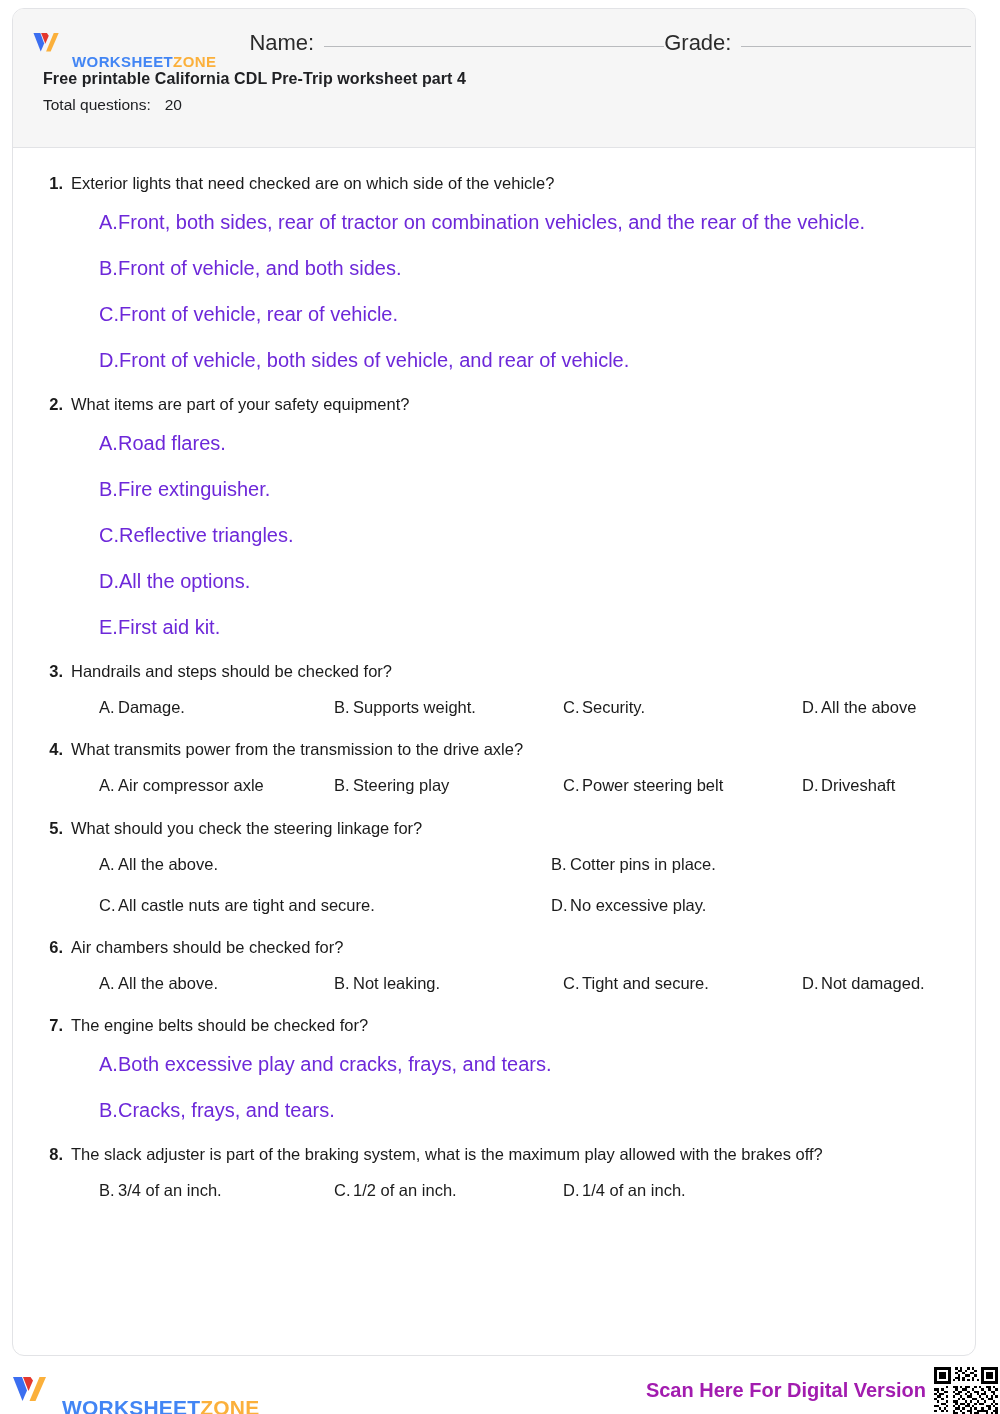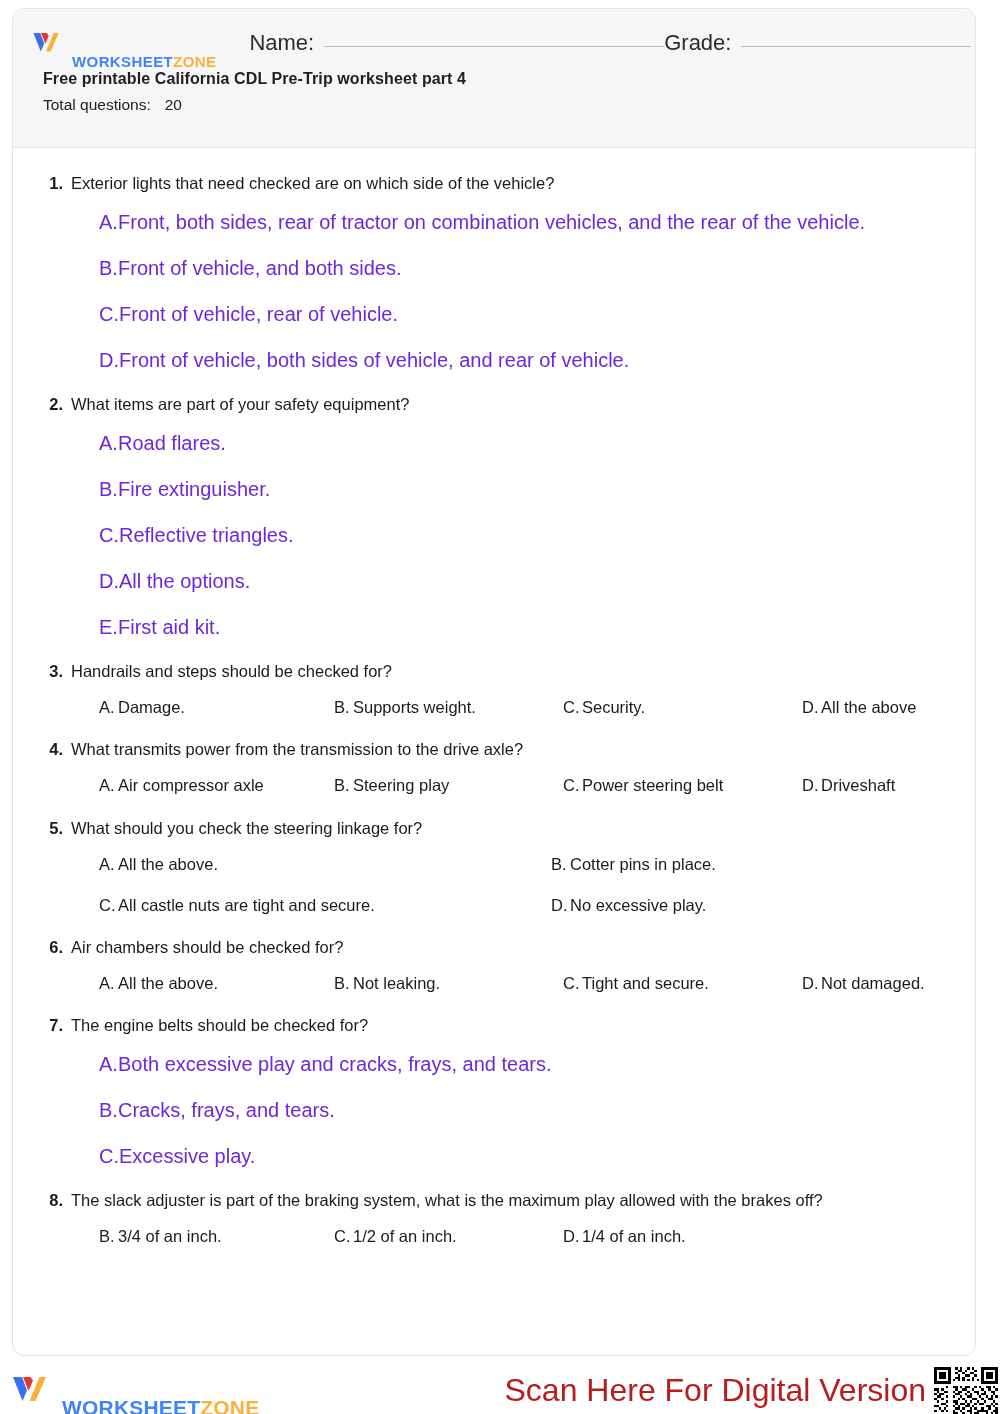--- a/index.html
+++ b/index.html
@@ -191,23 +191,23 @@
     font-size: 21px;
     letter-spacing: 0.2px;
     margin-left: 8px;
   }
 
   .footer-scan {
     position: absolute;
     right: 74px;
     top: 50%;
     transform: translateY(-50%);
-    font-size: 32px;
-    color: #b91c1c;
-    font-weight: 400;
+    font-size: 20px;
+    color: #a21caf;
+    font-weight: 700;
     white-space: nowrap;
   }
 
   .qr {
     position: absolute;
     right: 0px;
     top: 0px;
     width: 68px;
     height: 68px;
     background: #ffffff;
@@ -341,21 +341,20 @@
       </div>
 
       <div class="q-block spaced-md">
         <div class="q-head">
           <span class="q-num">7.</span>
           <span class="q-text">The engine belts should be checked for?</span>
         </div>
         <div class="opts-stack">
           <div class="opt"><span class="ltr">A.</span><span>Both excessive play and cracks, frays, and tears.</span></div>
           <div class="opt"><span class="ltr">B.</span><span>Cracks, frays, and tears.</span></div>
-          <div class="opt"><span class="ltr">C.</span><span>Excessive play.</span></div>
         </div>
       </div>
 
       <div class="q-block">
         <div class="q-head">
           <span class="q-num">8.</span>
           <span class="q-text">The slack adjuster is part of the braking system, what is the maximum play allowed with the brakes off?</span>
         </div>
         <div class="opts-grid cols4">
           <div class="opt"><span class="ltr">B.</span><span>3/4 of an inch.</span></div>

